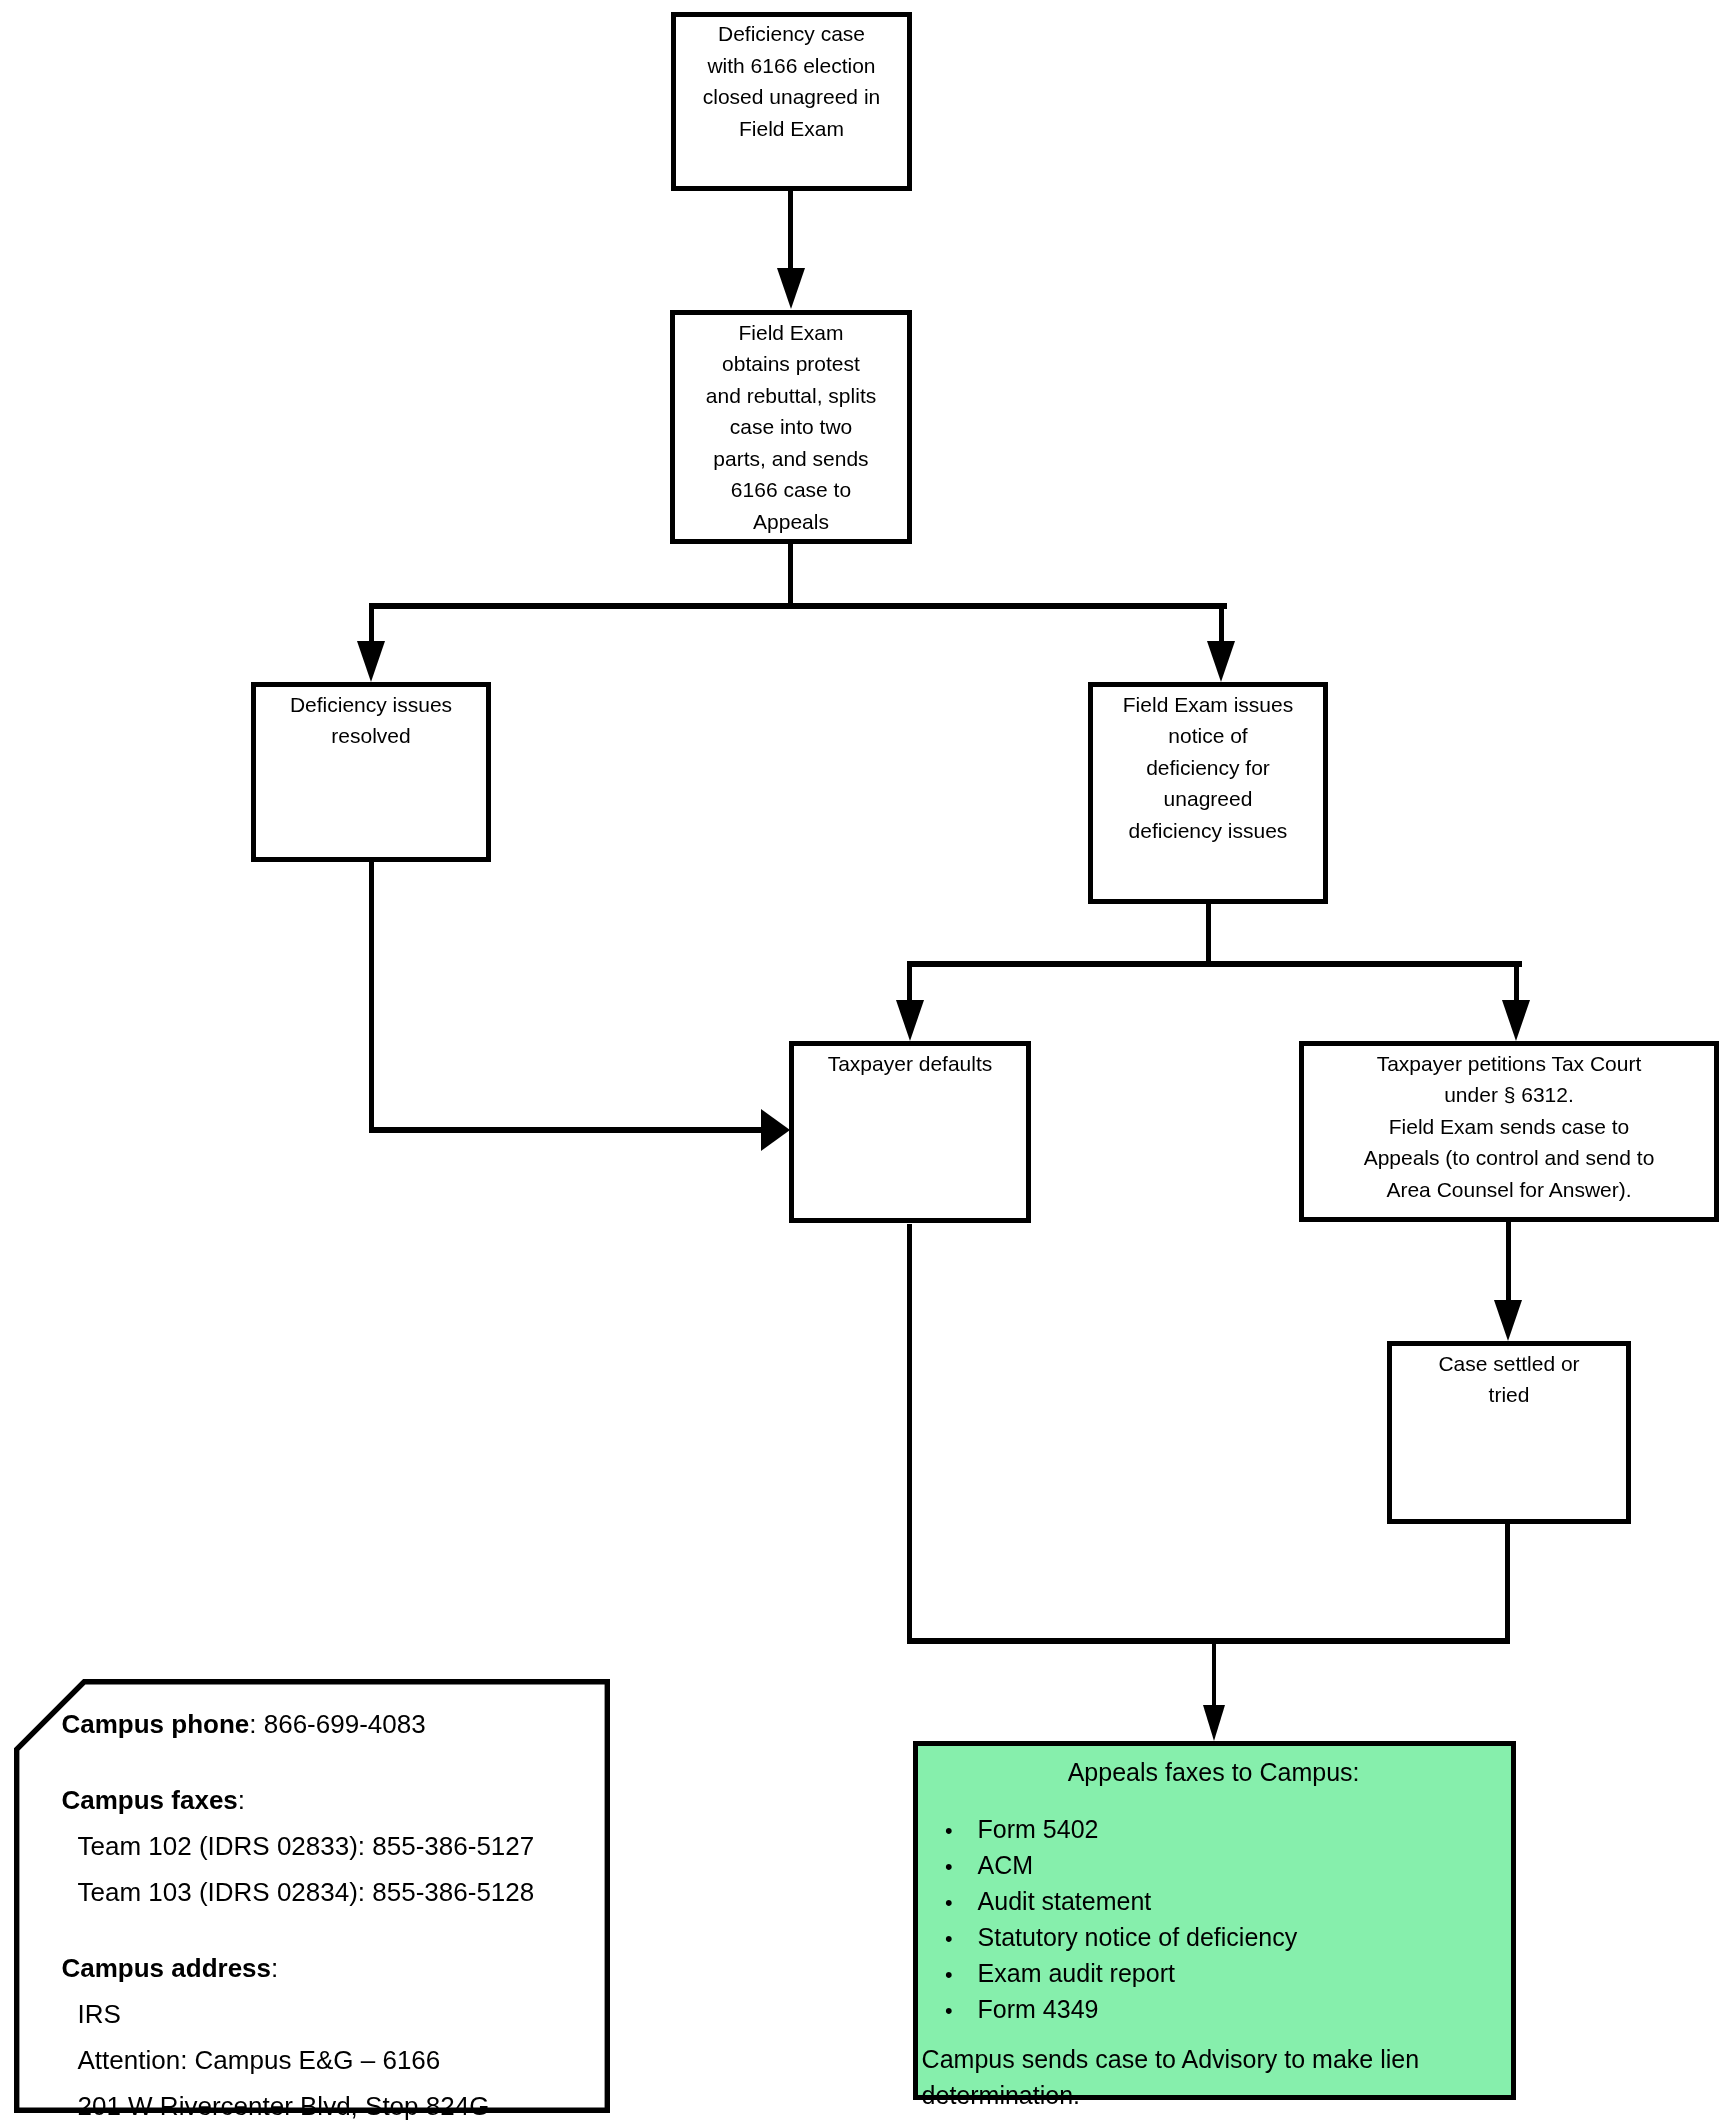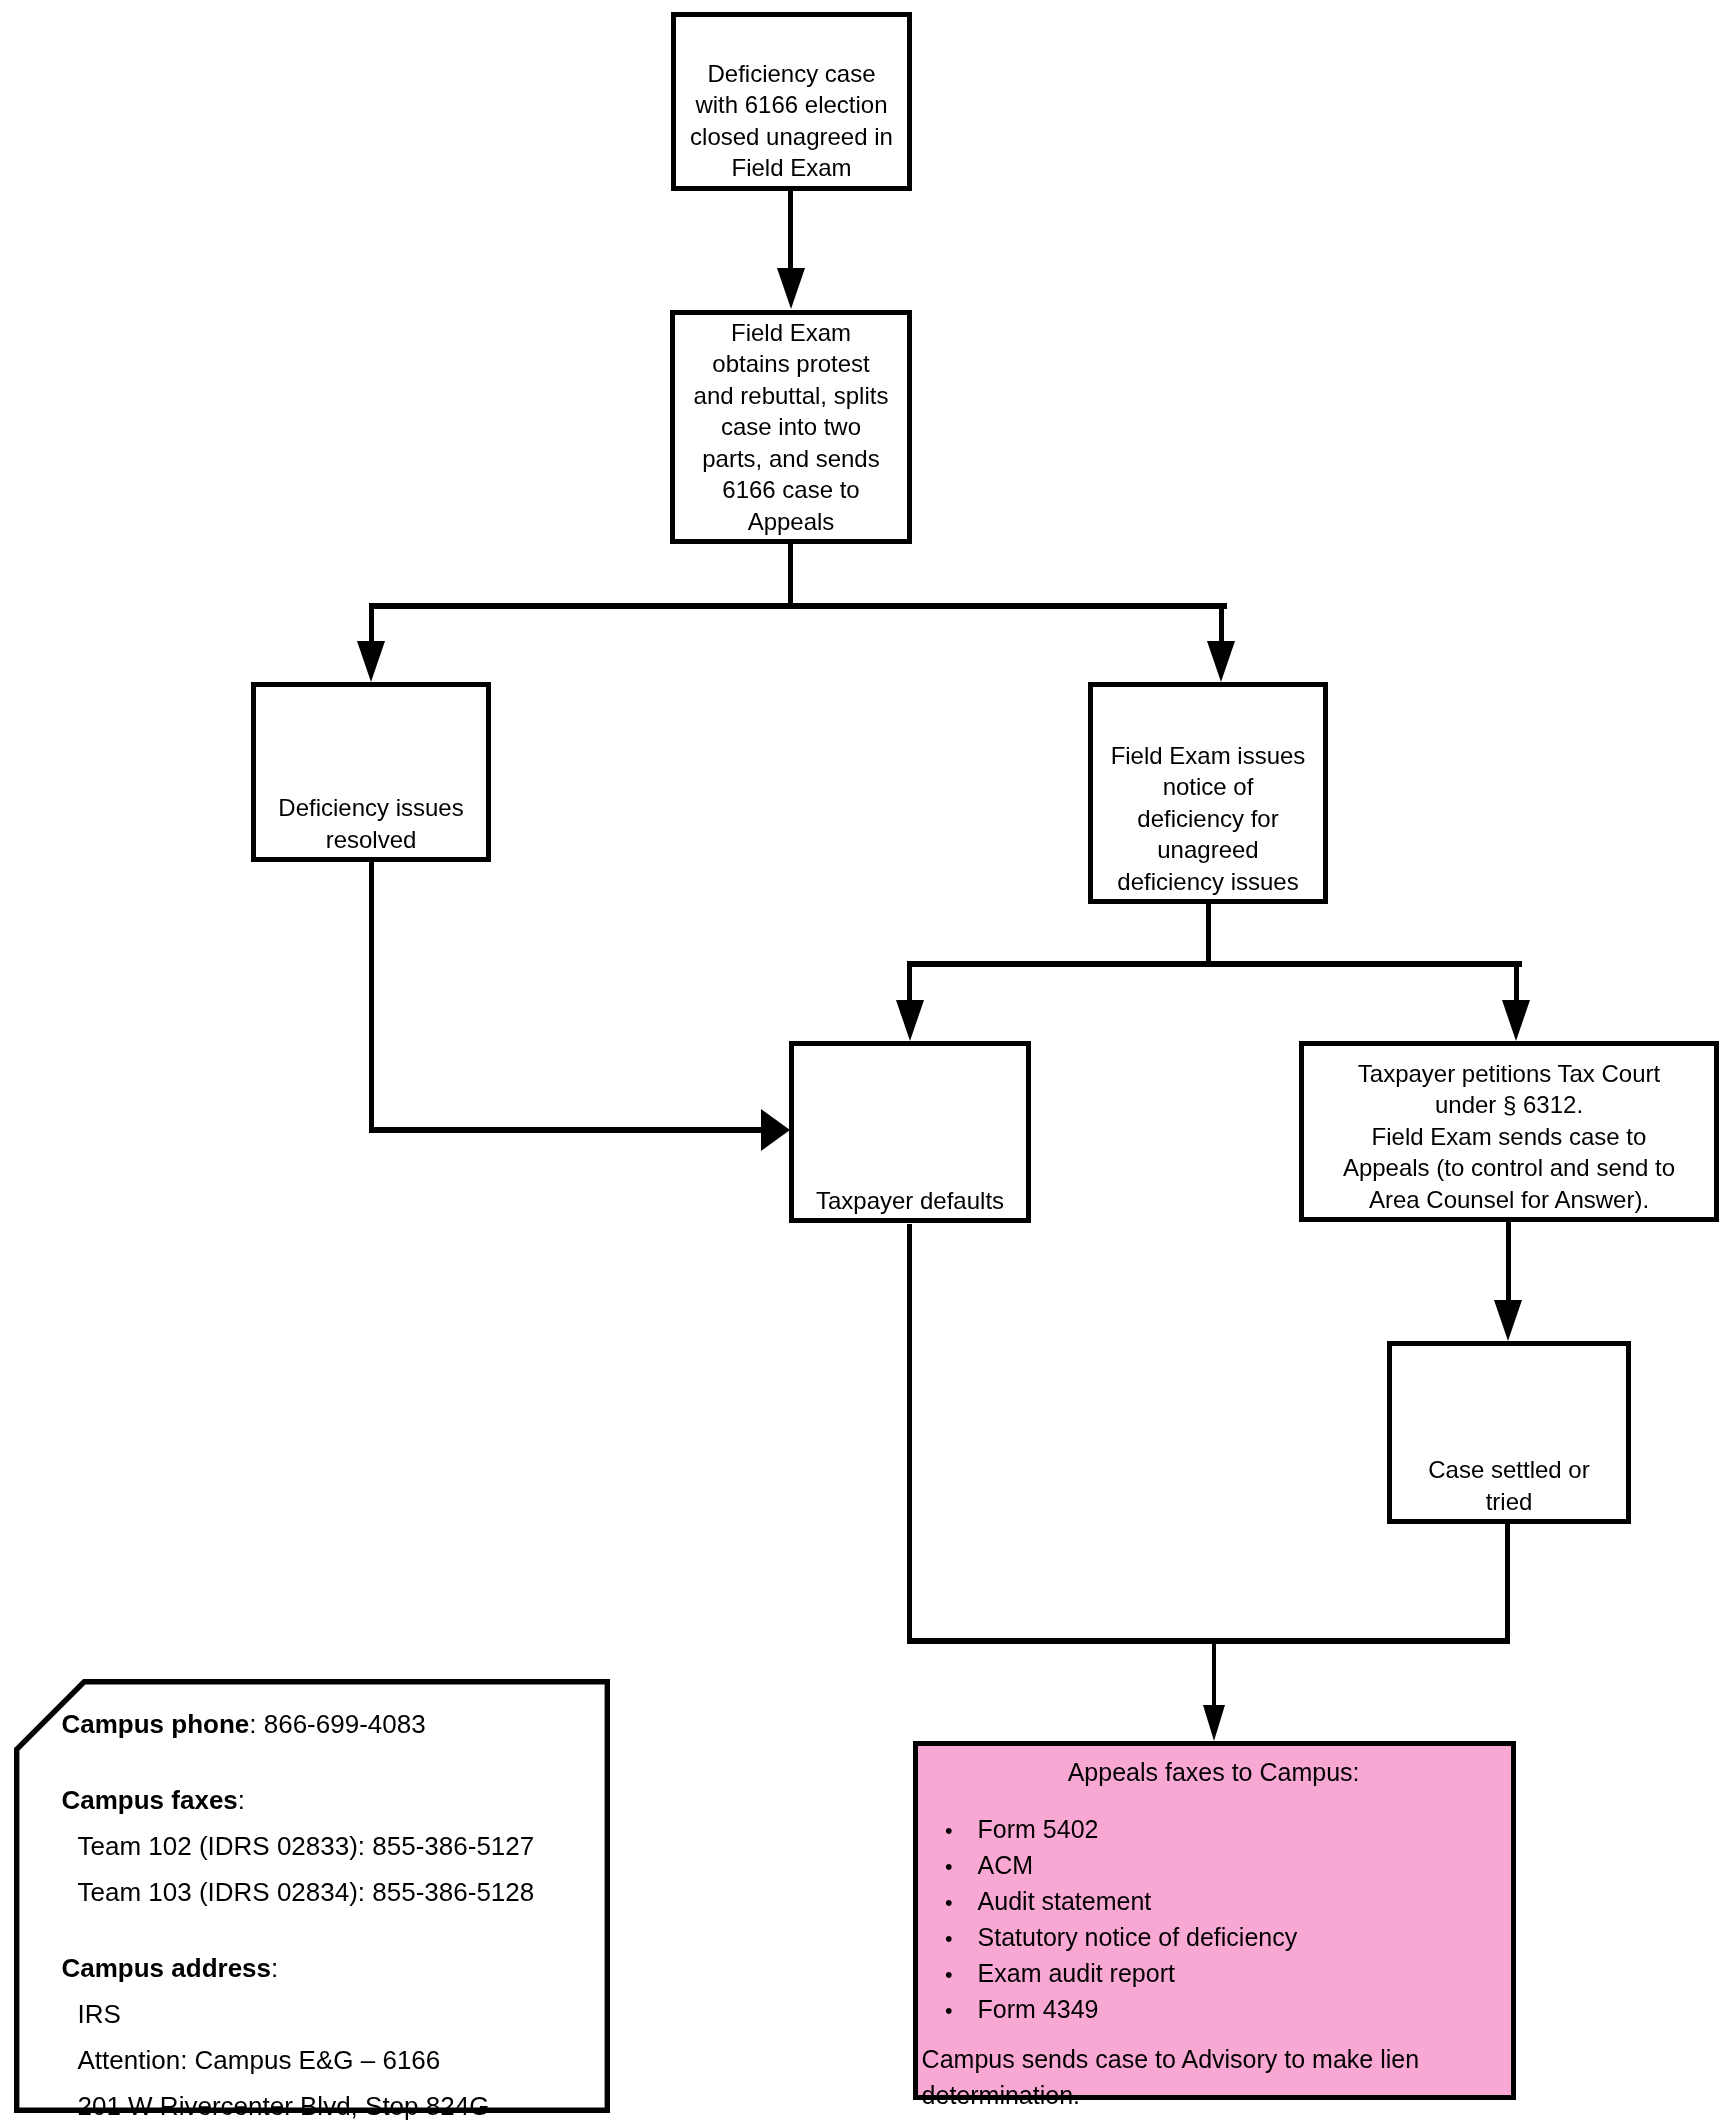--- a/index.html
+++ b/index.html
@@ -16,33 +16,33 @@
   .arr.down  { border-left: 14.4px solid transparent; border-right: 14.4px solid transparent; border-top: 41px solid #000000; }
   .arr.down.small { border-left: 11.7px solid transparent; border-right: 11.7px solid transparent; border-top: 36px solid #000000; }
   .arr.right { border-top: 21px solid transparent; border-bottom: 21px solid transparent; border-left: 29px solid #000000; }
 
   .node {
     position: absolute;
     box-sizing: border-box;
     background: #ffffff;
     border: 5.4px solid #000000;
     display: flex;
-    align-items: flex-end;
+    align-items: flex-start;
     justify-content: center;
     text-align: center;
-    font-size: 24px;
+    font-size: 21px;
     line-height: 31.5px;
     padding: 1.8px;
   }
   .node .tl { white-space: nowrap; }
 
   .appeals {
     position: absolute;
     box-sizing: border-box;
-    background: #f9a8d4;
+    background: #86efac;
     border: 5.4px solid #000000;
     font-size: 25px;
     line-height: 34px;
     padding: 9px 5.4px 5.4px 3.6px;
     text-align: left;
   }
   .appeals-title { text-align: center; margin-bottom: 23.4px; }
   .appeals-list { list-style: none; margin: 0; padding: 0; }
   .appeals-list li { display: flex; align-items: baseline; }
   .appeals-list .blt { width: 56px; padding-left: 23.4px; box-sizing: border-box; font-size: 21.6px; }

